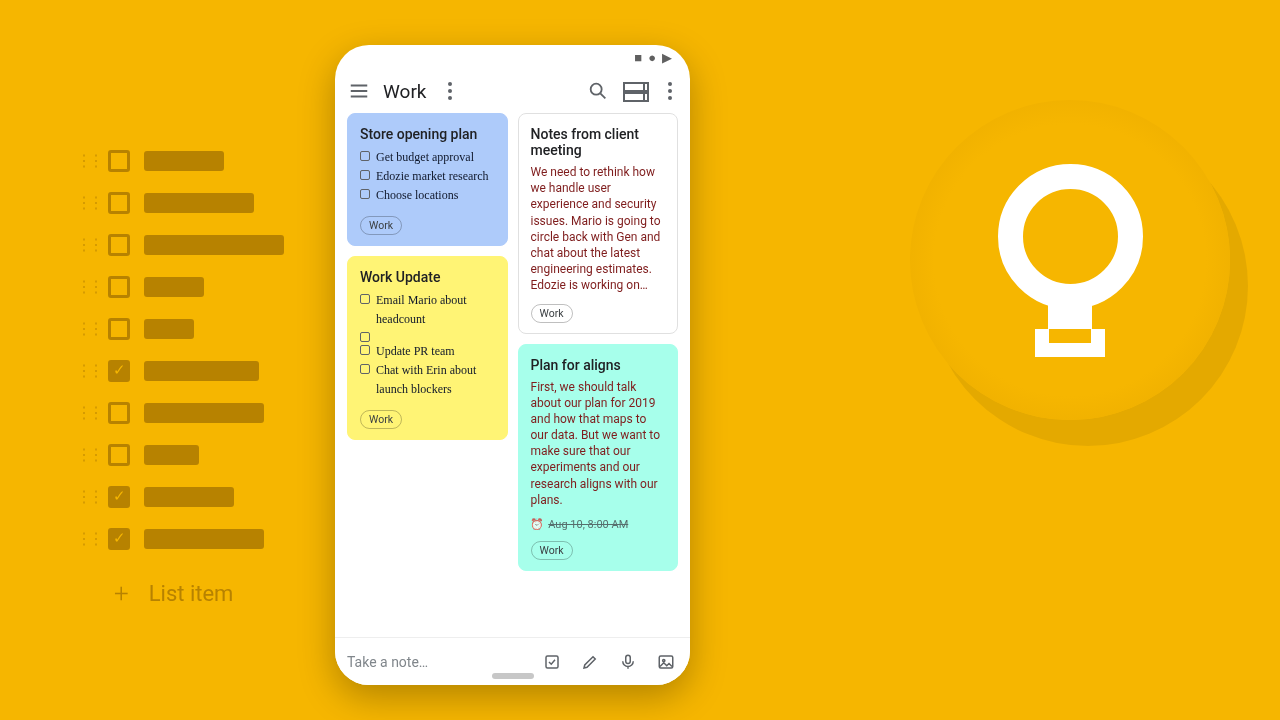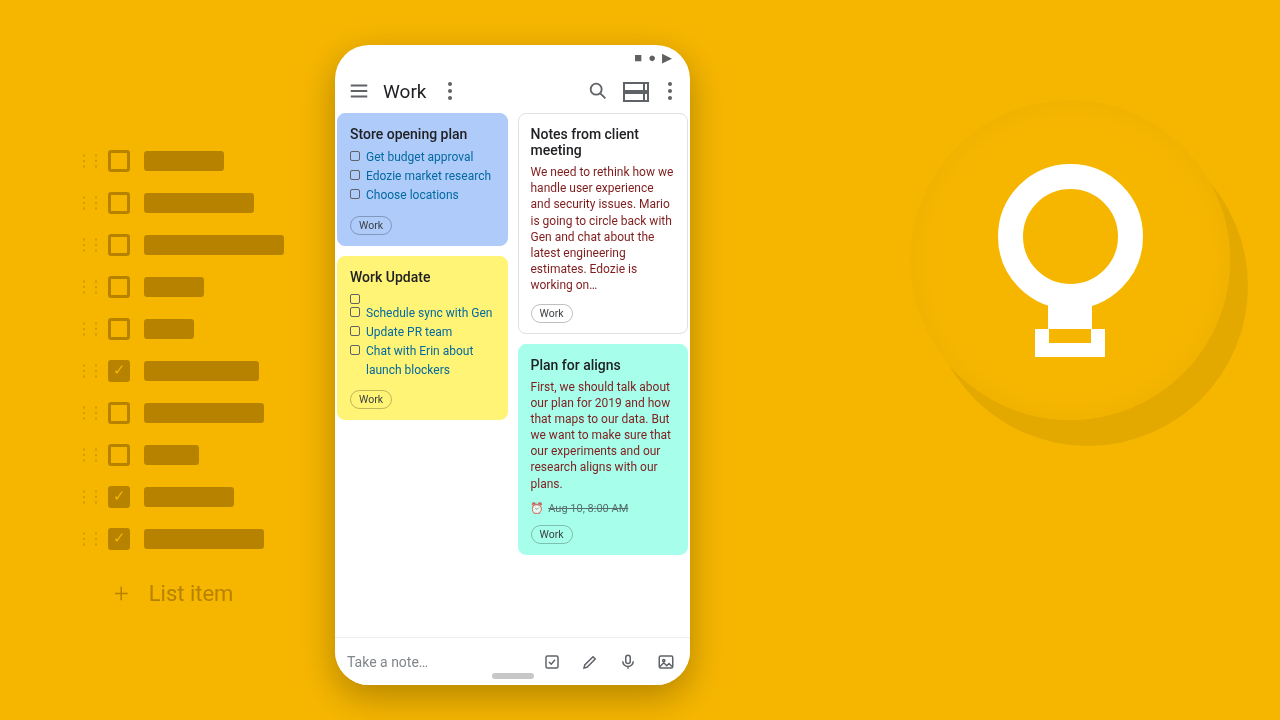--- a/index.html
+++ b/index.html
@@ -156,37 +156,37 @@
   }
   .viewtoggle::before, .viewtoggle::after {
     content:""; position:absolute; left:-2px; width:22px; height:6px;
     border:2px solid #5f6368;
   }
   .viewtoggle::before { top:-2px; }
   .viewtoggle::after { top:8px; }
 
   
   .notes {
-    padding: 0 2px;
+    padding: 0 12px;
     display: flex;
     gap: 10px;
     justify-content: flex-end;
   }
   .col { flex: 1; display: flex; flex-direction: column; gap: 10px; }
   .card {
     border: 1px solid #e0e0e0;
     border-radius: 8px;
     padding: 12px 12px 10px;
   }
   .c-blue   { background: #aecbfa; border-color: #aecbfa; }
   .c-yellow { background: #fff475; border-color: #fff475; }
   .c-teal   { background: #a7ffeb; border-color: #a7ffeb; }
   .ctitle { font-size: 14px; font-weight: 500; margin-bottom: 6px; }
   .cbody  { font-size: 12px; color: #7f1d1d; line-height: 1.35; }
-  .clist { font-size: 12px; line-height: 1.6; color: #0369a1; }
+  .clist { font-size: 12px; line-height: 1.6; color: #0f172a; font-family: Liberation Serif, serif; }
   .clist div { display:flex; gap:6px; }
   .clist .box {
     width:10px; height:10px; border:1px solid #5f6368; border-radius:2px;
     margin-top:3px; flex-shrink:0;
   }
   .tag {
     display:inline-block;
     font-size:10.5px;
     border:1px solid rgba(0,0,0,.25);
     border-radius:12px;
@@ -345,24 +345,24 @@
               <span>Edozie market research</span>
             </div>
             <div>
               <span class="box"></span>
               <span>Choose locations</span>
             </div>
           </div><div class="tag">Work</div></div>
         <div class="card c-yellow"><div class="ctitle">Work Update</div><div class="clist">
             <div>
               <span class="box"></span>
-            </div>
-            <div>
-              <span class="box"></span>
-              <span>Schedule sync with Gen</span>
+              <span>Email Mario about headcount</span>
+            </div>
+            <div>
+              <span class="box"></span>
             </div>
             <div>
               <span class="box"></span>
               <span>Update PR team</span>
             </div>
             <div>
               <span class="box"></span>
               <span>Chat with Erin about launch blockers</span>
             </div>
           </div><div class="tag">Work</div></div>

